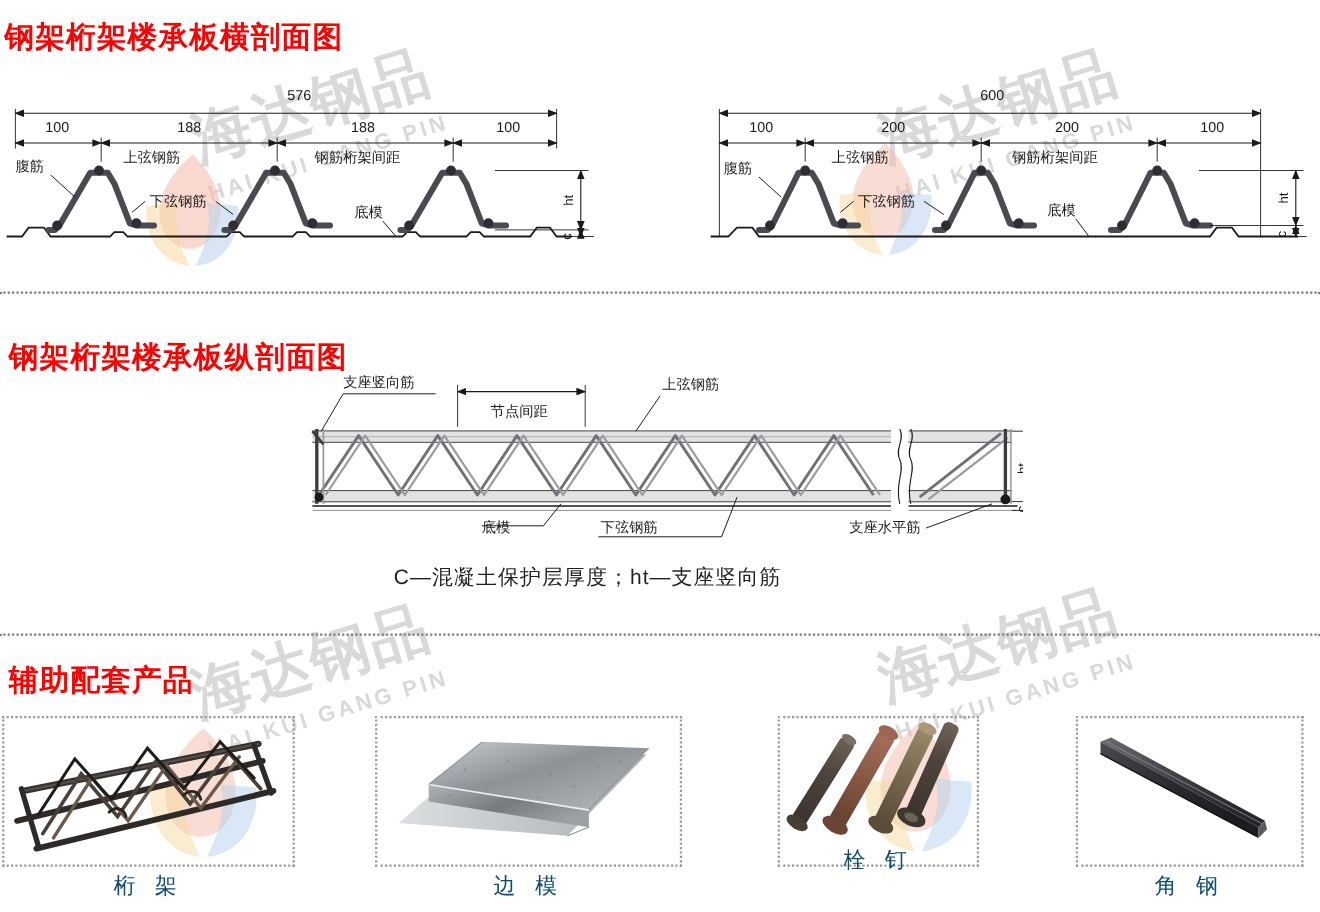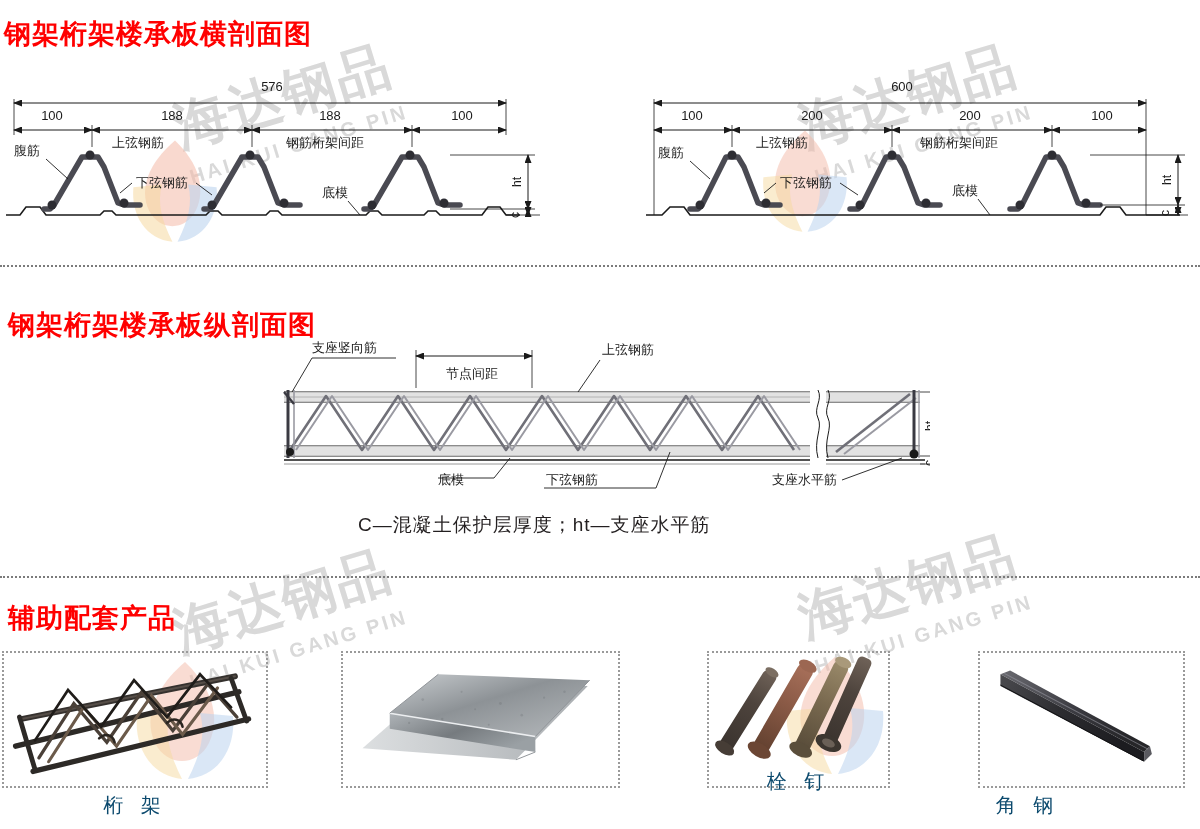--- a/index.html
+++ b/index.html
@@ -349,21 +349,21 @@
     <line x1="224" y1="148" x2="240" y2="128" stroke="#1a1a1a" stroke-width="0.9"></line>
 
     <text x="276" y="154" font-size="13" fill="#1a1a1a">下弦钢筋</text>
     <line x1="274" y1="158" x2="386" y2="158" stroke="#1a1a1a" stroke-width="0.9"></line>
     <line x1="386" y1="158" x2="400" y2="122" stroke="#1a1a1a" stroke-width="0.9"></line>
 
     <text x="502" y="154" font-size="13" fill="#1a1a1a">支座水平筋</text>
     <line x1="572" y1="150" x2="632" y2="128" stroke="#1a1a1a" stroke-width="0.9"></line>
   </svg>
 
-  <div class="caption" style="left:358px;top:512px;">C—混凝土保护层厚度；ht—支座水平筋</div>
+  <div class="caption" style="left:358px;top:512px;">C—混凝土保护层厚度；ht—支座竖向筋</div>
 
   <div class="sep" style="top:576px;"></div>
 
   <div class="sec-title" style="left:8px;top:600px;">辅助配套产品</div>
 
   <div class="prod-box" style="left:2px;top:651px;width:266px;height:137px;">
     <svg class="prod-img" viewBox="0 0 266 137">
       <g stroke="#2a2a2a" fill="none" stroke-linecap="round">
 
         <path d="M16,68 L236,24" stroke-width="6" stroke="#35312e"></path>
@@ -424,20 +424,21 @@
           <circle cx="205" cy="46" r="1.2"></circle>
         <circle cx="100" cy="68" r="1.3"></circle>
           <circle cx="148" cy="74" r="1.1"></circle>
         <circle cx="182" cy="64" r="1.4"></circle>
           <circle cx="66" cy="72" r="1.2"></circle>
         <circle cx="226" cy="40" r="1.3"></circle>
           <circle cx="134" cy="58" r="1.0"></circle>
       </g>
     </svg>
   </div>
+  <div class="prod-label" style="left:341px;top:792px;width:279px;">边 模</div>
 
   <div class="prod-box" style="left:707px;top:651px;width:183px;height:137px;">
     <svg class="prod-img" viewBox="0 0 183 137">
       <defs>
         <linearGradient id="studA" x1="0" y1="0" x2="0" y2="1">
           <stop offset="0%" stop-color="#6f6258"></stop>
           <stop offset="40%" stop-color="#4e443d"></stop>
           <stop offset="100%" stop-color="#3a332e"></stop>
         </linearGradient>
         <linearGradient id="studB" x1="0" y1="0" x2="0" y2="1">
@@ -497,15 +498,15 @@
       <path d="M20,22 L30,18 L174,96 L168,102 Z" fill="url(#angB)"></path>
 
       <path d="M20,22 L168,102 L168,112 L20,34 Z" fill="url(#angA)"></path>
 
       <path d="M168,102 L174,96 L176,104 L168,112 Z" fill="#5a5a60"></path>
 
       <path d="M24,21 L172,99" stroke="#8c8c94" stroke-width="1.1" fill="none" opacity="0.7"></path>
       <path d="M20,33 L167,111" stroke="#121214" stroke-width="1" fill="none"></path>
     </svg>
   </div>
-  <div class="prod-label" style="left:924px;top:792px;width:207px;">角 钢</div>
+  <div class="prod-label" style="left:978px;top:792px;width:207px;">角 钢</div>
 
 </div>
 
 </body></html>

